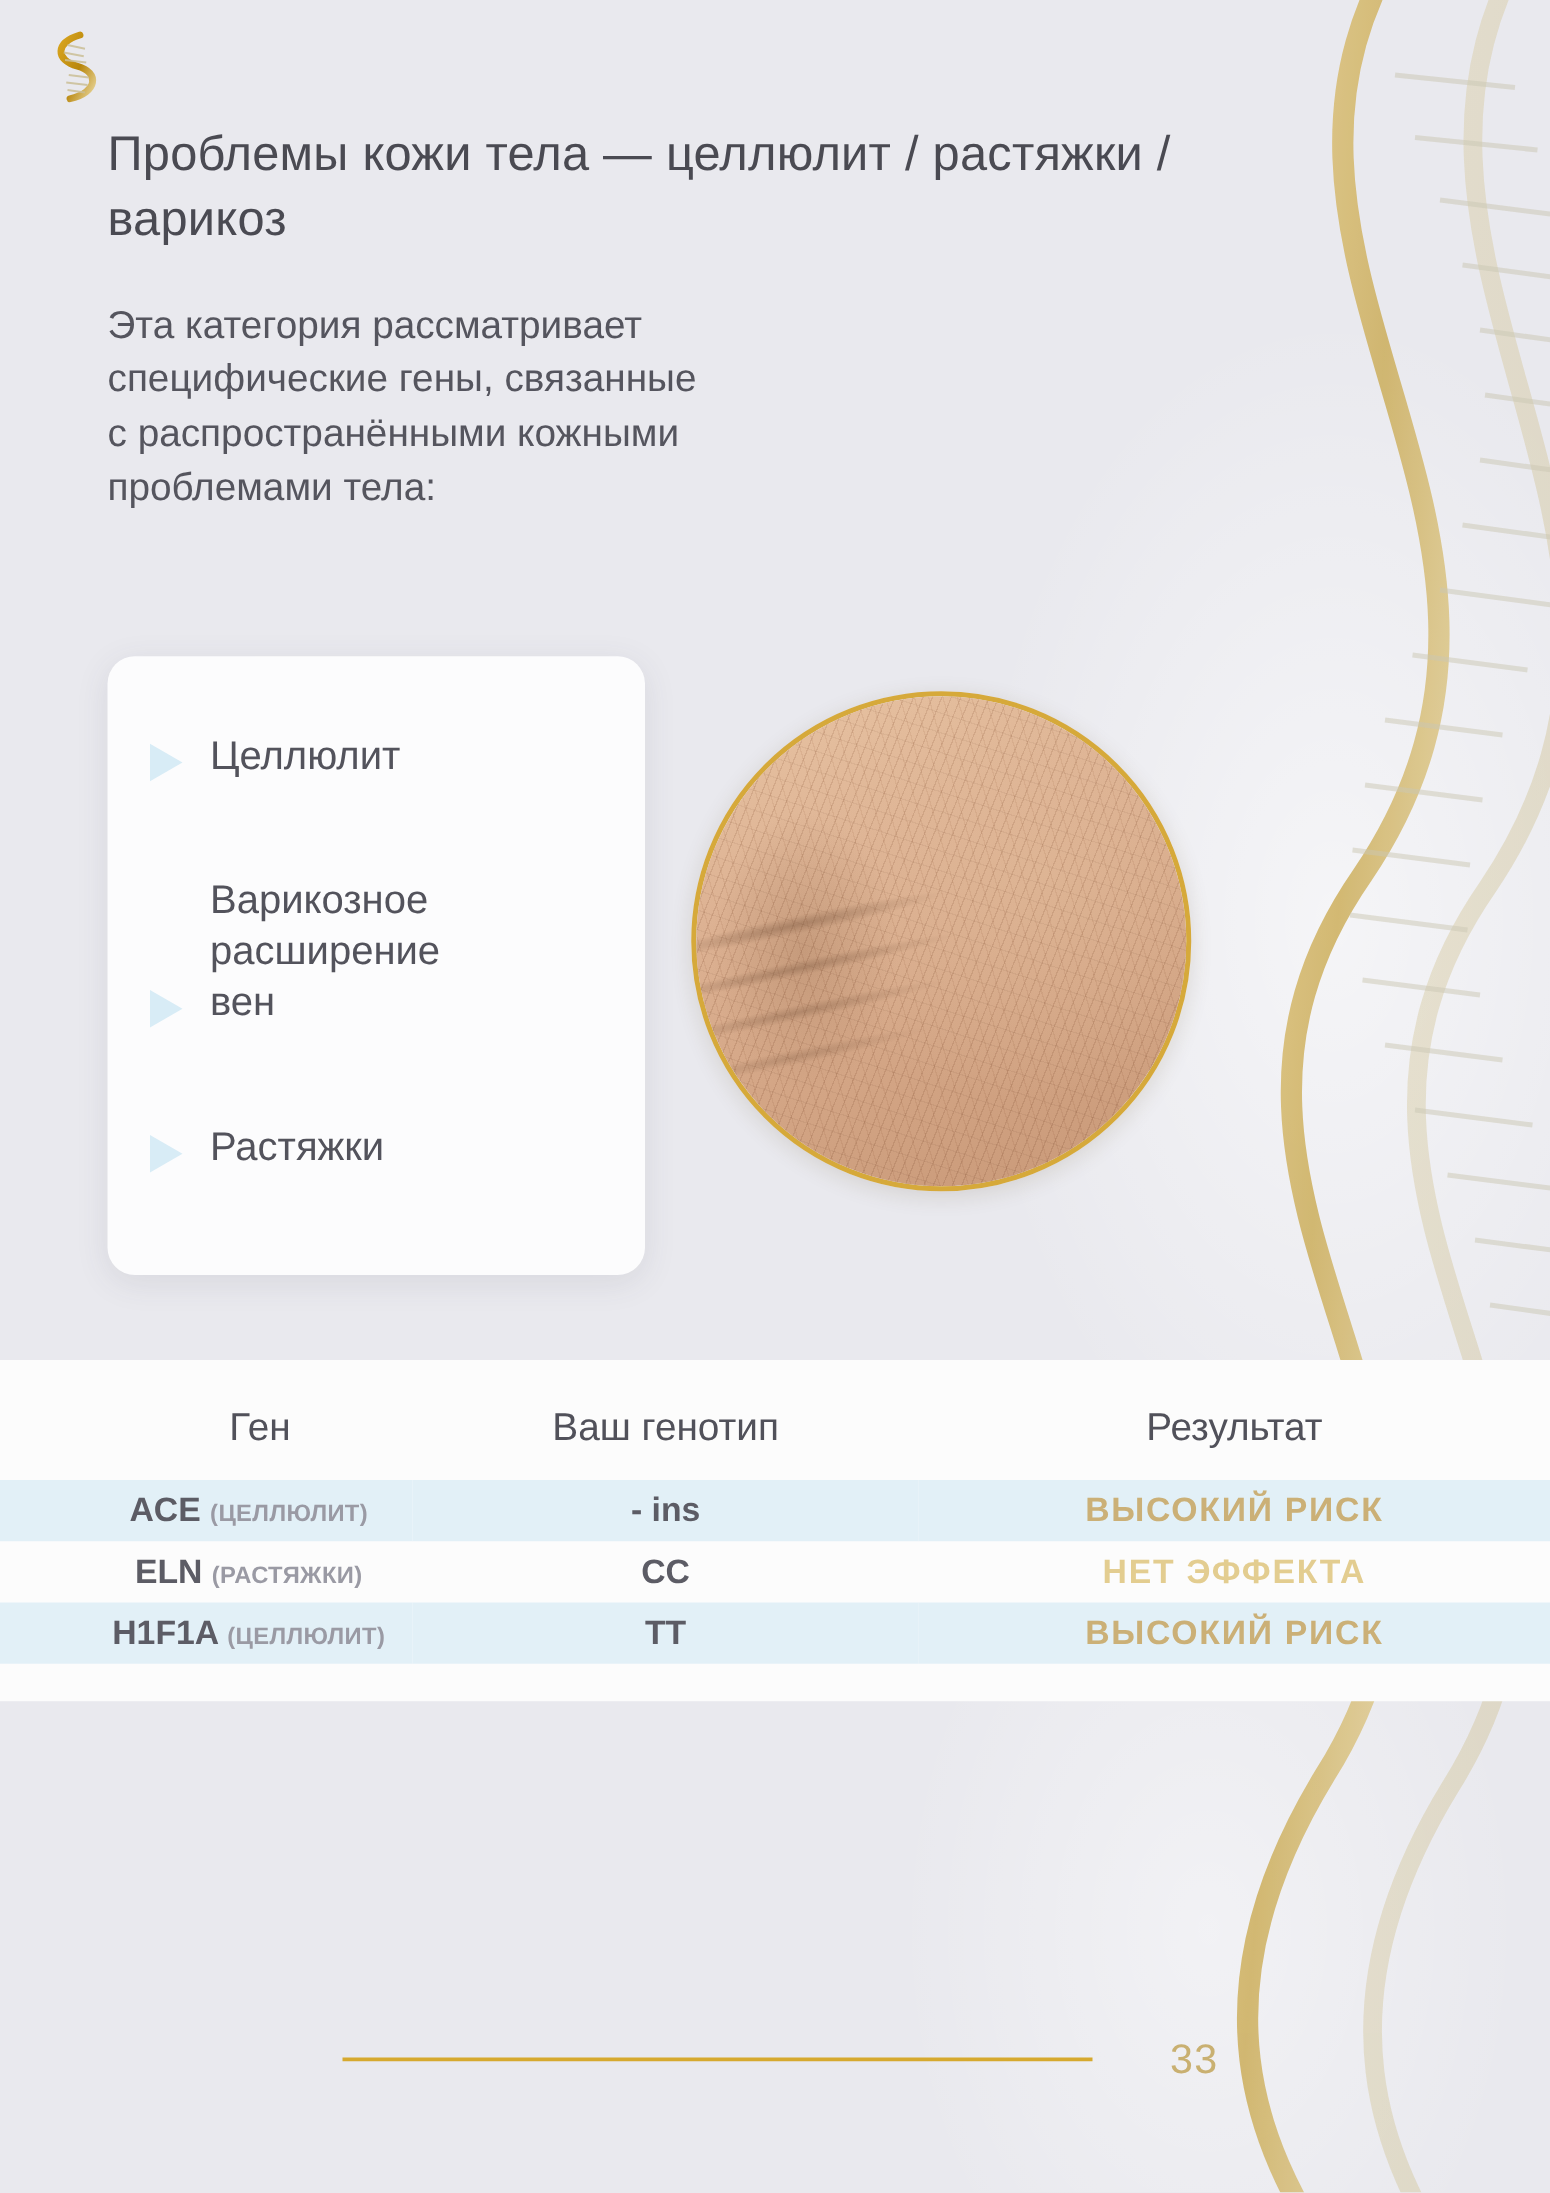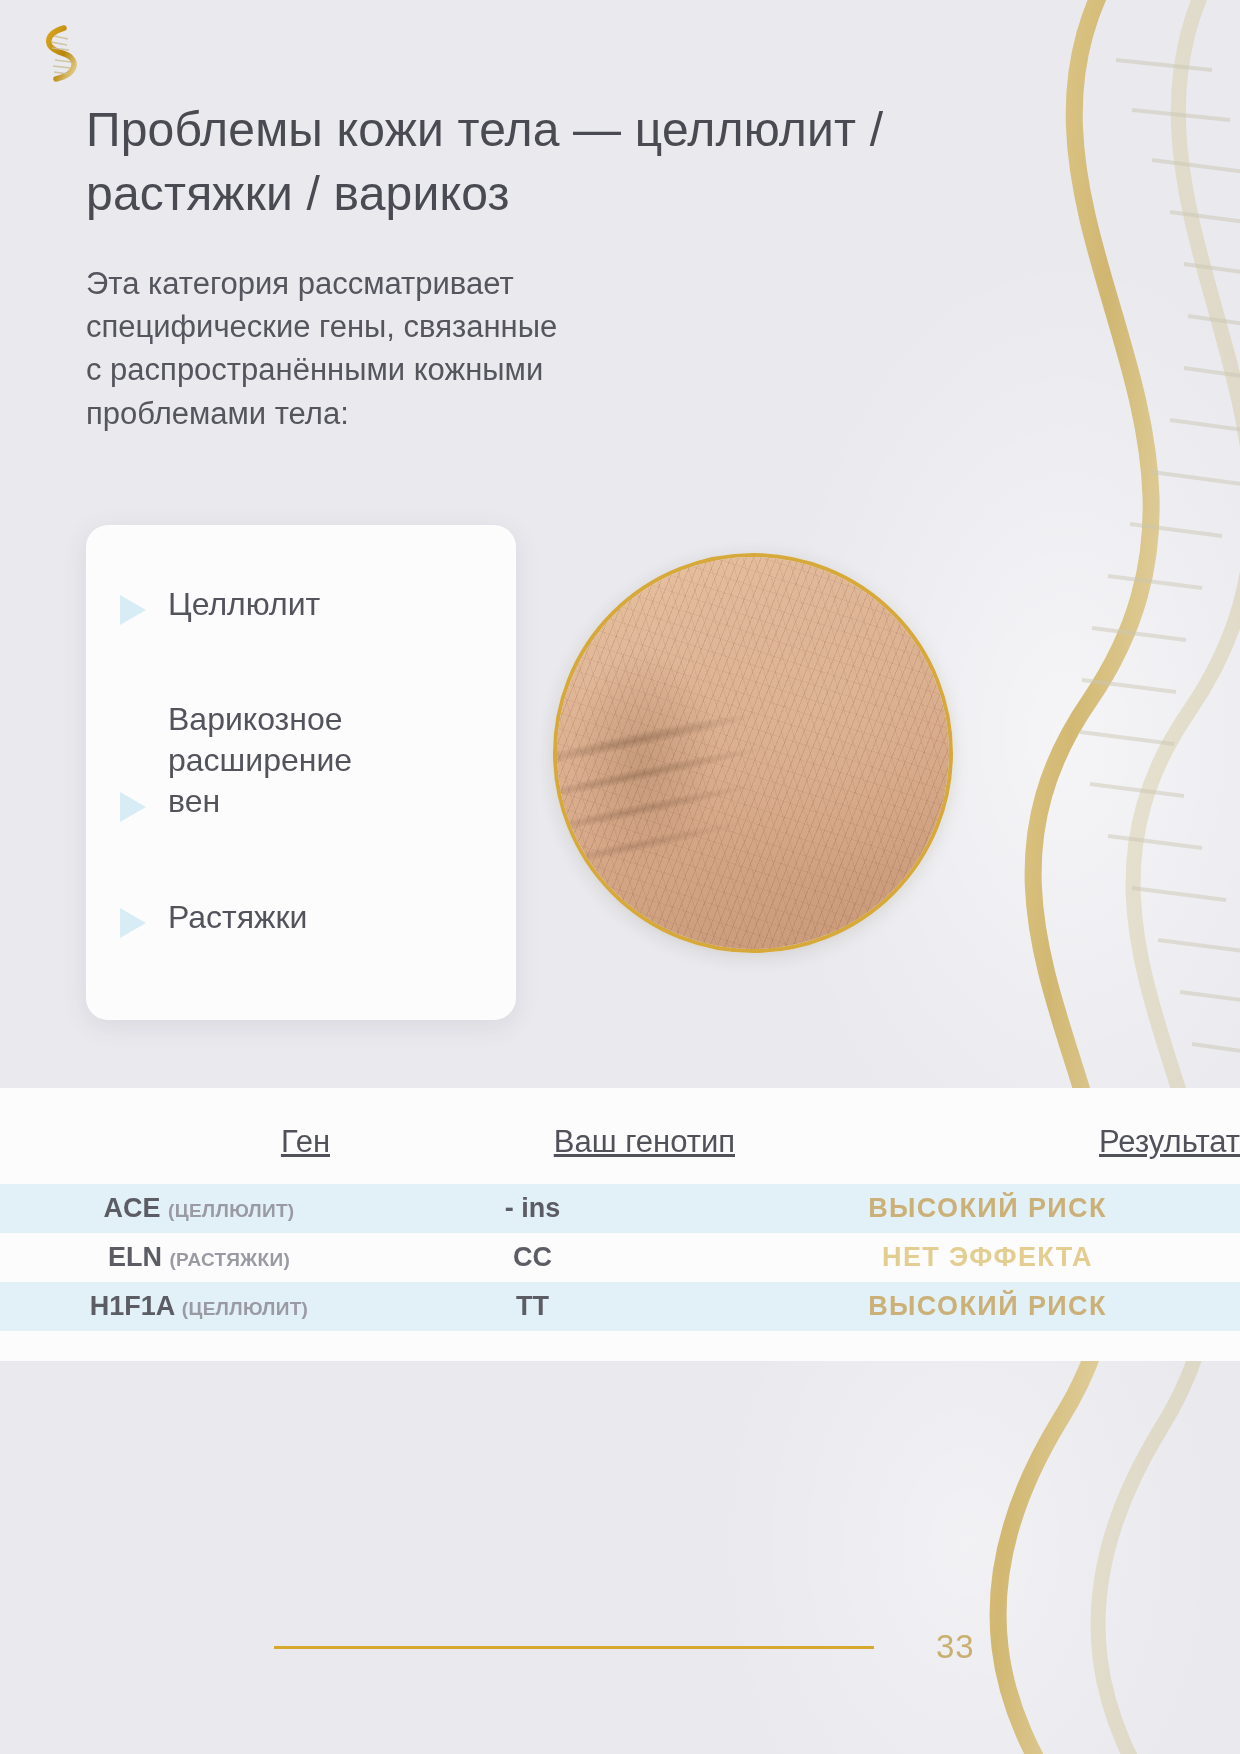--- a/index.html
+++ b/index.html
@@ -49,21 +49,21 @@
   
   .content {
     position: relative;
     z-index: 3;
     padding: 0 0 0 86px;
   }
 
   .title {
     margin-top: 98px;
     width: 900px;
-    font-size: 48px;
+    font-size: 39px;
     line-height: 1.33;
     font-weight: 300;
     color: #4a4a52;
     letter-spacing: .2px;
   }
 
   .intro {
     margin-top: 36px;
     width: 720px;
     font-size: 31px;
@@ -164,23 +164,22 @@
     width: 1240px;
     background: #fcfcfc;
     z-index: 4;
     padding: 26px 0 30px 0;
   }
   table { width: 1240px; border-collapse: collapse; }
   thead th {
     font-size: 31px;
     font-weight: 300;
     color: #51515a;
-    text-align: right;
+    text-align: center;
     padding: 10px 0 24px 0;
-    text-decoration: underline;
   }
   tbody td {
     font-size: 27px;
     font-weight: 700;
     color: #5c5c65;
     padding: 9px 18px;
     text-align: center;
   }
   tbody tr.alt td { background: #e2f0f7; }
   .col-gene  { width: 330px; padding-left: 86px !important; }

